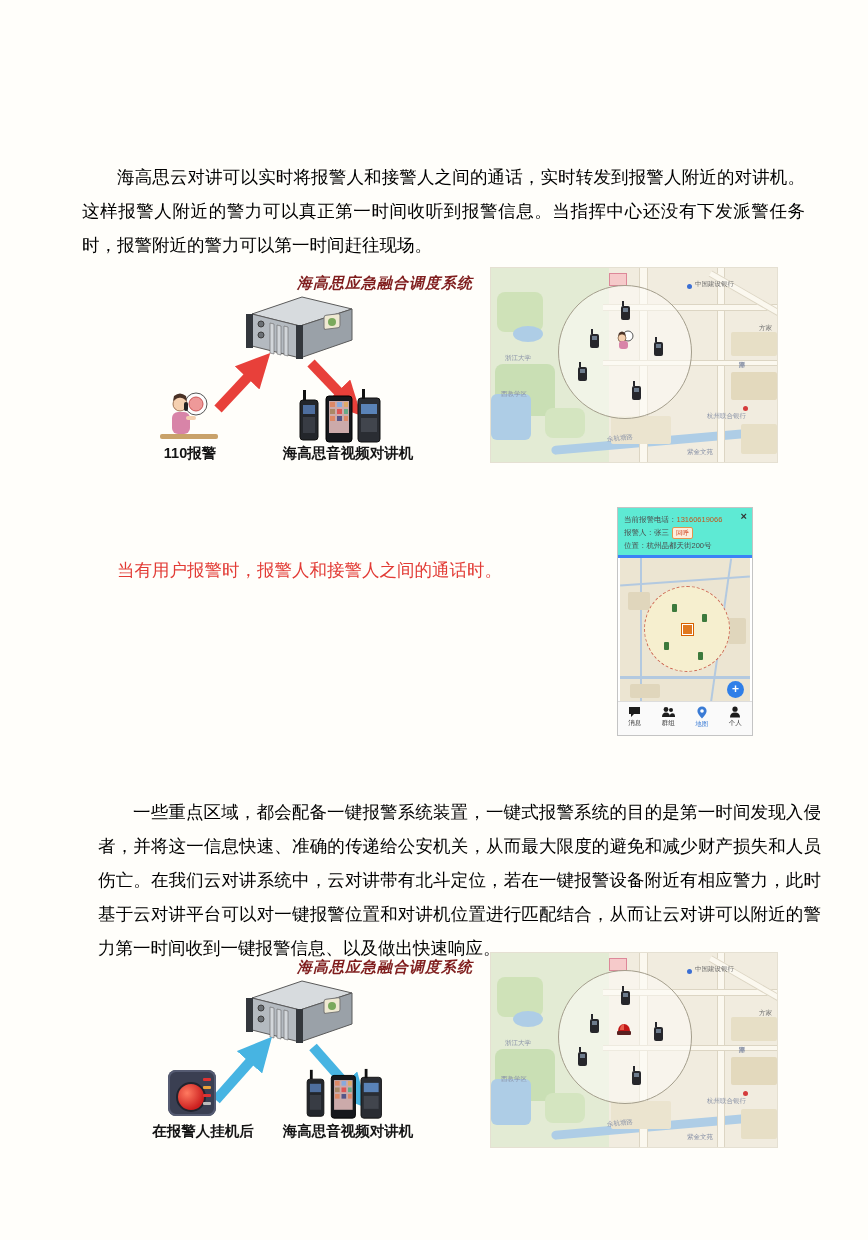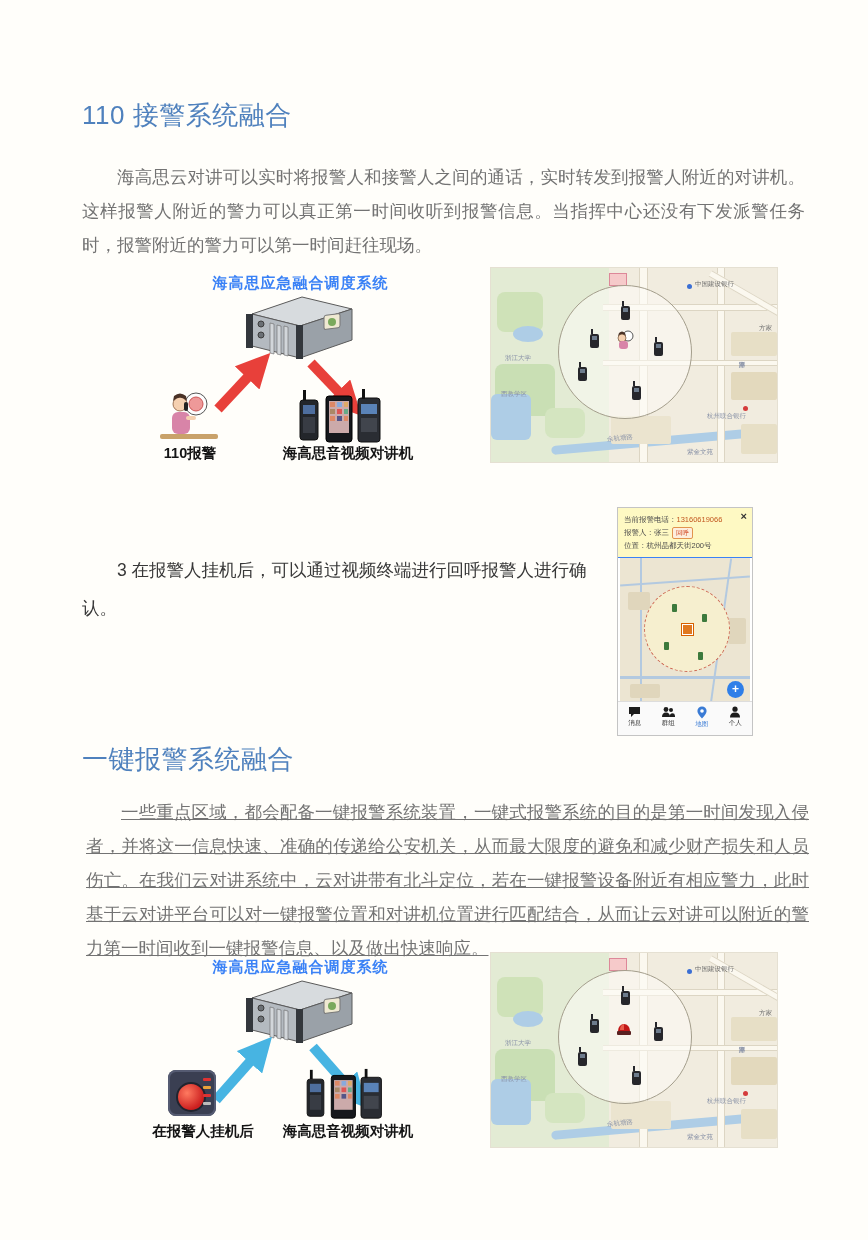--- a/index.html
+++ b/index.html
@@ -5,29 +5,29 @@
   html,body{margin:0;padding:0;background:#fffefa;}
   .page{position:relative;width:868px;height:1240px;background:#fffefa;overflow:hidden;
         font-family:"Liberation Sans","DejaVu Sans",sans-serif;}
   .abs{position:absolute;}
 
   
   .h-blue{font-size:26px;color:#4f81bd;letter-spacing:.5px;}
   .h-red{font-size:26px;color:#cf3a3c;letter-spacing:.5px;}
 
   
-  .para{font-size:17.5px;line-height:34px;color:#737373;text-align:justify;text-indent:2em;}
+  .para{font-size:17.5px;line-height:34px;color:#000000;text-align:justify;text-indent:2em;}
   .list{font-size:17.5px;line-height:37.5px;color:#383838;}
   .list p{margin:0;text-indent:2em;}
   .lead-red{color:#e23b35;}
 
   
   .diagram{width:345px;}
-  .dg-title{position:absolute;left:0;width:100%;text-align:center;color:#3b82f6;
-            font-family:"DejaVu Serif",serif;font-weight:bold;
+  .dg-title{position:absolute;left:0;width:100%;text-align:right;color:#7f1d1d;
+            font-family:"DejaVu Serif",serif;font-weight:bold;font-style:italic;
             font-size:15px;letter-spacing:1px;}
   .dg-label{position:absolute;font-size:14.5px;font-weight:bold;color:#151515;text-align:center;}
 
   
   .bigmap{width:286px;height:194px;background:#f1ecdf;overflow:hidden;border:1px solid #e5e0d2;}
   .mg{position:absolute;background:#e3ebd4;}
   .mgb{position:absolute;background:#cfe2b8;border-radius:8px;}
   .mw{position:absolute;background:#aecde6;border-radius:6px;}
   .mroad-v{position:absolute;background:#fbf8ef;border-left:1px solid #dcd5c3;border-right:1px solid #dcd5c3;}
   .mroad-h{position:absolute;background:#fbf8ef;border-top:1px solid #dcd5c3;border-bottom:1px solid #dcd5c3;}
@@ -36,22 +36,22 @@
   .mlabel.v{writing-mode:vertical-rl;}
   .mcircle{position:absolute;left:67px;top:17px;width:132px;height:132px;border-radius:50%;
            border:1px solid #a49e8c;background:rgba(253,251,245,.55);}
   .mradio{position:absolute;width:9px;height:14px;background:#26262b;border-radius:2px;}
   .mradio::before{content:"";position:absolute;left:1px;top:-5px;width:2px;height:5px;background:#26262b;}
   .mradio::after{content:"";position:absolute;left:2px;top:2px;width:5px;height:4px;background:#6d7b8c;}
   .mpoi{position:absolute;width:5px;height:5px;border-radius:50%;}
 
   
   .phone{width:136px;height:229px;background:#fff;border:1px solid #c4c4c4;box-sizing:border-box;}
-  .ph-info{position:absolute;left:0;top:0;right:0;height:50px;background:#fef9c3;
-           border-bottom:1px solid #3b82f6;padding:5px 6px;box-sizing:border-box;
+  .ph-info{position:absolute;left:0;top:0;right:0;height:50px;background:#5eead4;
+           border-bottom:3px solid #3b82f6;padding:5px 6px;box-sizing:border-box;
            font-size:7.5px;color:#4a4a4a;line-height:13px;white-space:nowrap;}
   .ph-num{color:#c2571f;}
   .ph-call{display:inline-block;border:1px solid #e2944e;background:#fdeedd;color:#d0431f;
            font-size:6.5px;line-height:8px;padding:1px 3px;border-radius:2px;margin-left:3px;}
   .ph-close{position:absolute;right:5px;top:2px;font-size:11px;font-weight:bold;color:#333;}
   .ph-map{position:absolute;left:2px;top:50px;width:130px;height:146px;background:#ece5d2;overflow:hidden;}
   .ph-road{position:absolute;background:#b3c9e0;}
   .ph-block{position:absolute;background:#e0d6bc;border-radius:2px;}
   .ph-circle{position:absolute;left:24px;top:28px;width:84px;height:84px;border-radius:50%;
              background:#f6efcf;border:1px dashed #cf6a55;}
@@ -72,21 +72,20 @@
   .alarm-btn{position:absolute;left:8px;top:12px;width:26px;height:26px;border-radius:50%;
              background:radial-gradient(circle at 35% 35%,#ff7a60,#cc1f1f 70%);
              border:2px solid #20242f;}
   .alarm-led{position:absolute;width:8px;height:3px;border-radius:1px;}
 </style>
 </head>
 <body>
 
 <div class="page">
 
-  <div class="abs h-blue" style="left:82px;top:98px;">110 接警系统融合</div>
   <div class="abs para" style="left:82px;top:160px;width:723px;">海高思云对讲可以实时将报警人和接警人之间的通话，实时转发到报警人附近的对讲机。这样报警人附近的警力可以真正第一时间收听到报警信息。当指挥中心还没有下发派警任务时，报警附近的警力可以第一时间赶往现场。</div>
 
   <div class="abs diagram" style="left:128px;top:266px;height:205px;">
     <div class="dg-title" style="top:8px;">海高思应急融合调度系统</div>
     
     <svg class="abs" style="left:108px;top:26px;" width="124" height="74" viewBox="0 0 124 74">
       <polygon points="16,22 66,5 116,17 64,34" fill="#d7dbde" stroke="#5a5a5a" stroke-width="1"></polygon>
       <polygon points="16,22 64,34 64,66 16,54" fill="#b4bac0" stroke="#5a5a5a" stroke-width="1"></polygon>
       <polygon points="64,34 116,17 116,48 64,66" fill="#9aa1a8" stroke="#5a5a5a" stroke-width="1"></polygon>
       <rect x="10" y="22" width="7" height="34" fill="#33373c"></rect>
@@ -183,21 +182,21 @@
     <div class="mlabel" style="left:10px;top:122px;">西教学区</div>
     <div class="mlabel" style="left:268px;top:56px;color:#6b6b6b;">方家</div>
     <div class="mlabel v" style="left:246px;top:88px;">丰潭路</div>
     <div class="mlabel" style="left:116px;top:166px;transform:rotate(-5deg);">余杭塘路</div>
     <div class="mlabel" style="left:204px;top:12px;color:#6b6b6b;">中国建设银行</div>
     <div class="mlabel" style="left:216px;top:144px;">杭州联合银行</div>
     <div class="mlabel" style="left:196px;top:180px;">紫金文苑</div>
   </div>
 
   <div class="abs list" style="left:82px;top:552px;width:505px;">
-    <p>3 在报警人挂机后，可以通过视频终端进行回呼报警人进行确认。</p>
+    <p class="lead-red">当有用户报警时，报警人和接警人之间的通话时。</p>
   </div>
 
   <div class="abs phone" style="left:617px;top:507px;">
     <div class="ph-info">
       <div><span>当前报警电话：</span><span class="ph-num">13160619066</span></div>
       <div><span>报警人：</span><span>张三</span><span class="ph-call">回呼</span></div>
       <div>位置：杭州晶都天街200号</div>
     </div>
     <div class="ph-close">×</div>
     <div class="ph-map">
@@ -242,22 +241,21 @@
       <div class="ph-tab">
         <svg width="12" height="12" viewBox="0 0 12 12">
             <circle cx="6" cy="3.2" r="2.6" fill="#1c1c1c"></circle>
             <path d="M1 11.5 q0-5 5-5 t5 5z" fill="#1c1c1c"></path>
           </svg>
         <span>个人</span>
       </div>
     </div>
   </div>
 
-  <div class="abs h-blue" style="left:82px;top:742px;">一键报警系统融合</div>
-  <div class="abs para" style="left:86px;top:795px;width:723px;text-decoration:underline;">一些重点区域，都会配备一键报警系统装置，一键式报警系统的目的是第一时间发现入侵者，并将这一信息快速、准确的传递给公安机关，从而最大限度的避免和减少财产损失和人员伤亡。在我们云对讲系统中，云对讲带有北斗定位，若在一键报警设备附近有相应警力，此时基于云对讲平台可以对一键报警位置和对讲机位置进行匹配结合，从而让云对讲可以附近的警力第一时间收到一键报警信息、以及做出快速响应。</div>
+  <div class="abs para" style="left:98px;top:795px;width:723px;">一些重点区域，都会配备一键报警系统装置，一键式报警系统的目的是第一时间发现入侵者，并将这一信息快速、准确的传递给公安机关，从而最大限度的避免和减少财产损失和人员伤亡。在我们云对讲系统中，云对讲带有北斗定位，若在一键报警设备附近有相应警力，此时基于云对讲平台可以对一键报警位置和对讲机位置进行匹配结合，从而让云对讲可以附近的警力第一时间收到一键报警信息、以及做出快速响应。</div>
 
   <div class="abs diagram" style="left:128px;top:952px;height:195px;">
     <div class="dg-title" style="top:6px;">海高思应急融合调度系统</div>
     <svg class="abs" style="left:108px;top:24px;" width="124" height="74" viewBox="0 0 124 74">
       <polygon points="16,22 66,5 116,17 64,34" fill="#d7dbde" stroke="#5a5a5a" stroke-width="1"></polygon>
       <polygon points="16,22 64,34 64,66 16,54" fill="#b4bac0" stroke="#5a5a5a" stroke-width="1"></polygon>
       <polygon points="64,34 116,17 116,48 64,66" fill="#9aa1a8" stroke="#5a5a5a" stroke-width="1"></polygon>
       <rect x="10" y="22" width="7" height="34" fill="#33373c"></rect>
       <rect x="60" y="33" width="7" height="34" fill="#33373c"></rect>
       <circle cx="25" cy="32" r="3" fill="#6b7075" stroke="#3c3c3c"></circle>

